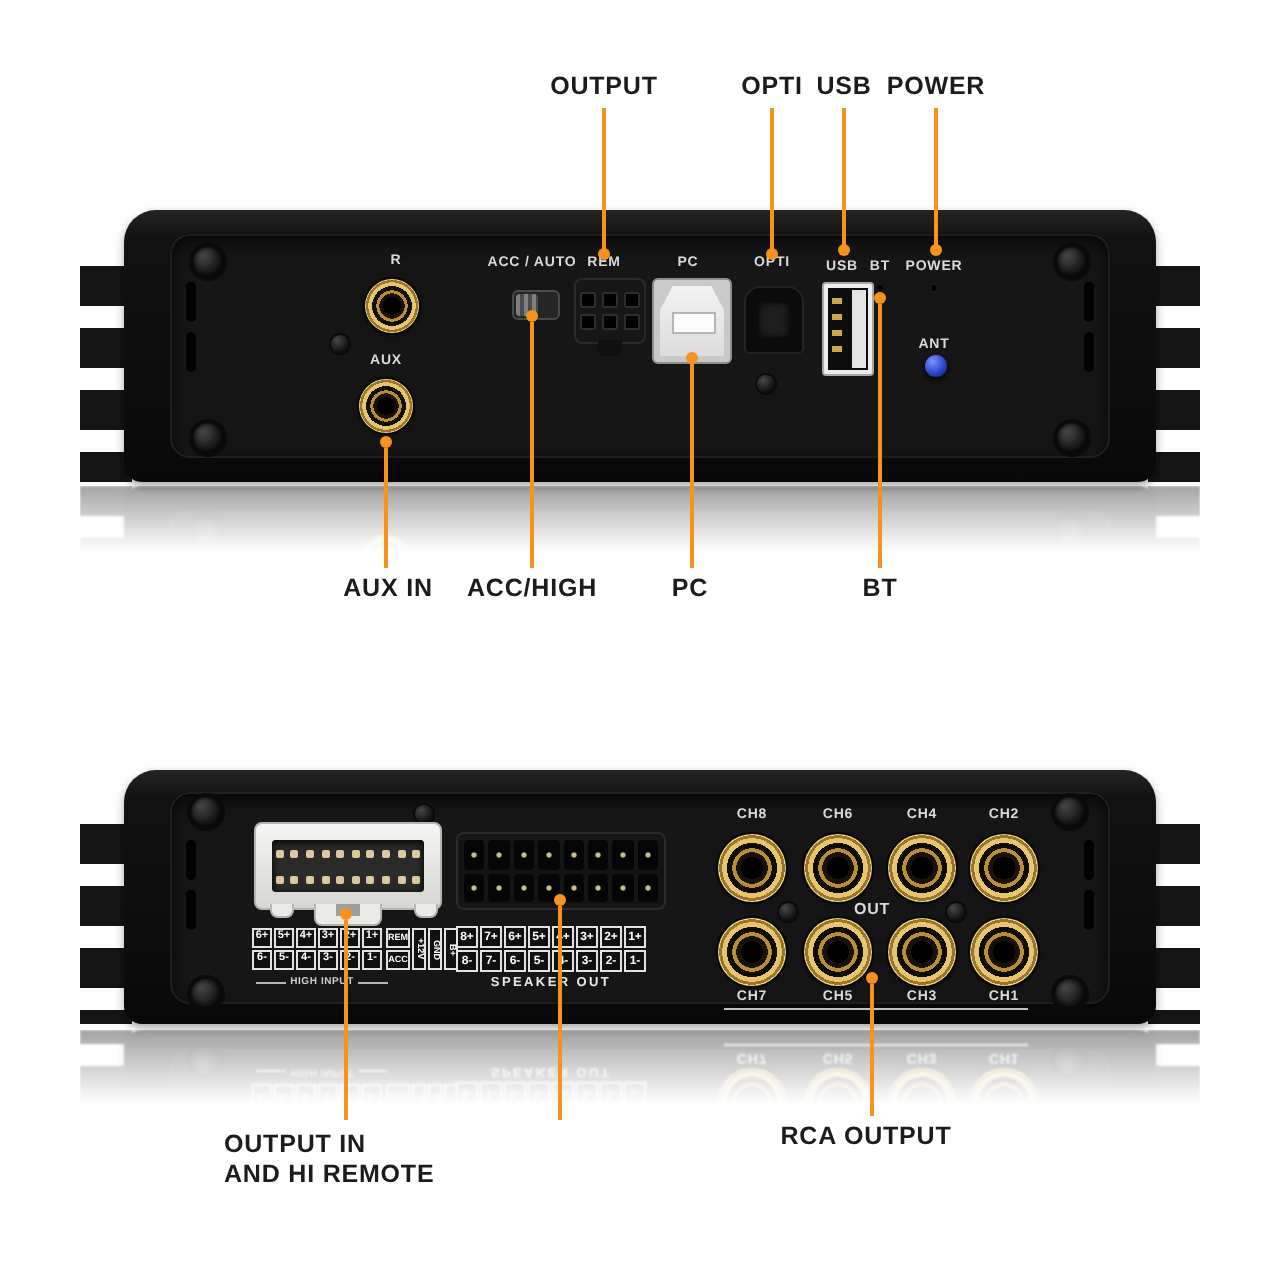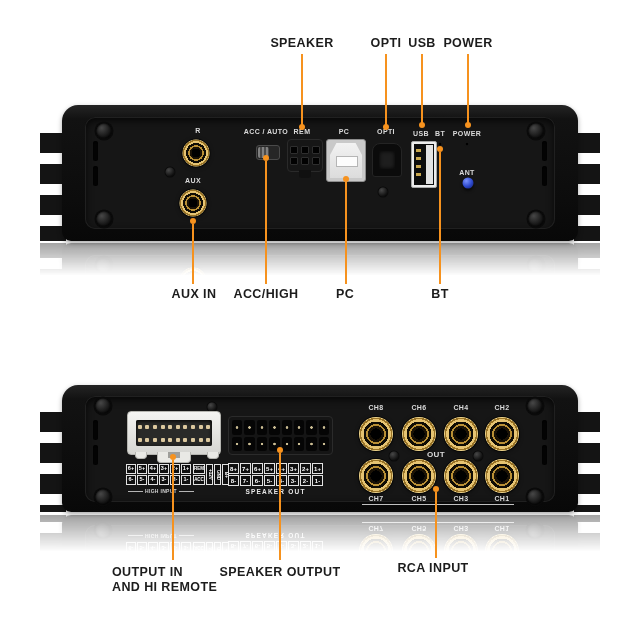--- a/index.html
+++ b/index.html
@@ -80,21 +80,21 @@
   .reflection{position:absolute;overflow:hidden;z-index:0;opacity:.45;filter:blur(.6px);pointer-events:none;
       -webkit-mask-image:linear-gradient(180deg,rgba(0,0,0,.85),transparent 82%);
       mask-image:linear-gradient(180deg,rgba(0,0,0,.85),transparent 82%);}
   .reflection .clone{transform:scaleY(-1);}
 </style>
 </head>
 <body>
 
 <div class="stage">
 
-  <div class="lbl" style="left:302px;top:36px">SPEAKER</div>
+  <div class="lbl" style="left:302px;top:36px">OUTPUT</div>
   <div class="lbl" style="left:386px;top:36px">OPTI</div>
   <div class="lbl" style="left:422px;top:36px">USB</div>
   <div class="lbl" style="left:468px;top:36px">POWER</div>
   <div class="lead" style="left:301px;top:54px;height:72px"></div>
   <div class="lead" style="left:385px;top:54px;height:72px"></div>
   <div class="lead" style="left:421px;top:54px;height:70px"></div>
   <div class="lead" style="left:467px;top:54px;height:70px"></div>
   <div class="dot" style="left:302px;top:127px"></div>
   <div class="dot" style="left:386px;top:127px"></div>
   <div class="dot" style="left:422px;top:125px"></div>
@@ -417,16 +417,15 @@
     </div>
 
   <div class="dot" style="left:173px;top:457px"></div>
   <div class="lead" style="left:172px;top:460px;height:100px"></div>
   <div class="dot" style="left:280px;top:450px"></div>
   <div class="lead" style="left:279px;top:453px;height:107px"></div>
   <div class="dot" style="left:436px;top:489px"></div>
   <div class="lead" style="left:435px;top:492px;height:66px"></div>
   <div class="lbl la" style="left:112px;top:565px">OUTPUT IN</div>
   <div class="lbl la" style="left:112px;top:580px">AND HI REMOTE</div>
-  <div class="lbl" style="left:280px;top:565px">SPEAKER OUTPUT</div>
-  <div class="lbl" style="left:433px;top:561px">RCA INPUT</div>
+  <div class="lbl" style="left:433px;top:561px">RCA OUTPUT</div>
 
 </div>
 
 </body></html>

